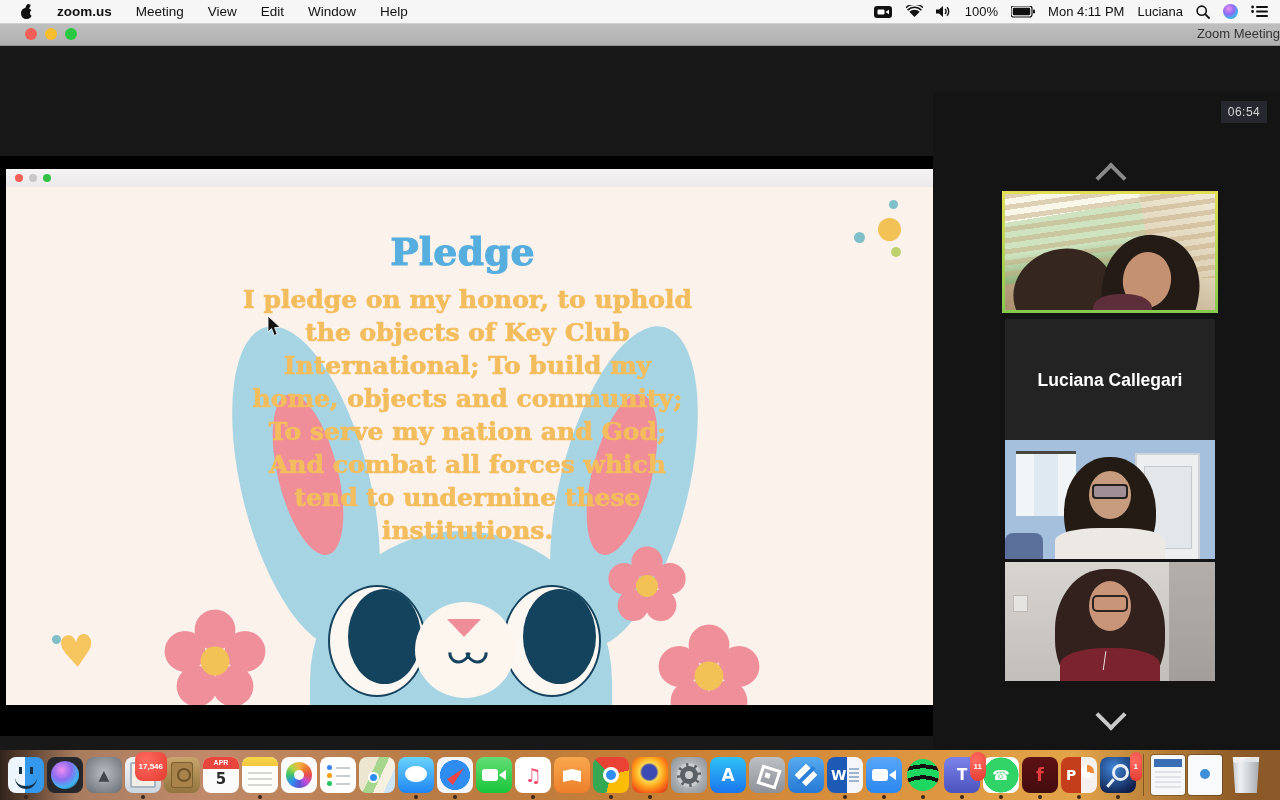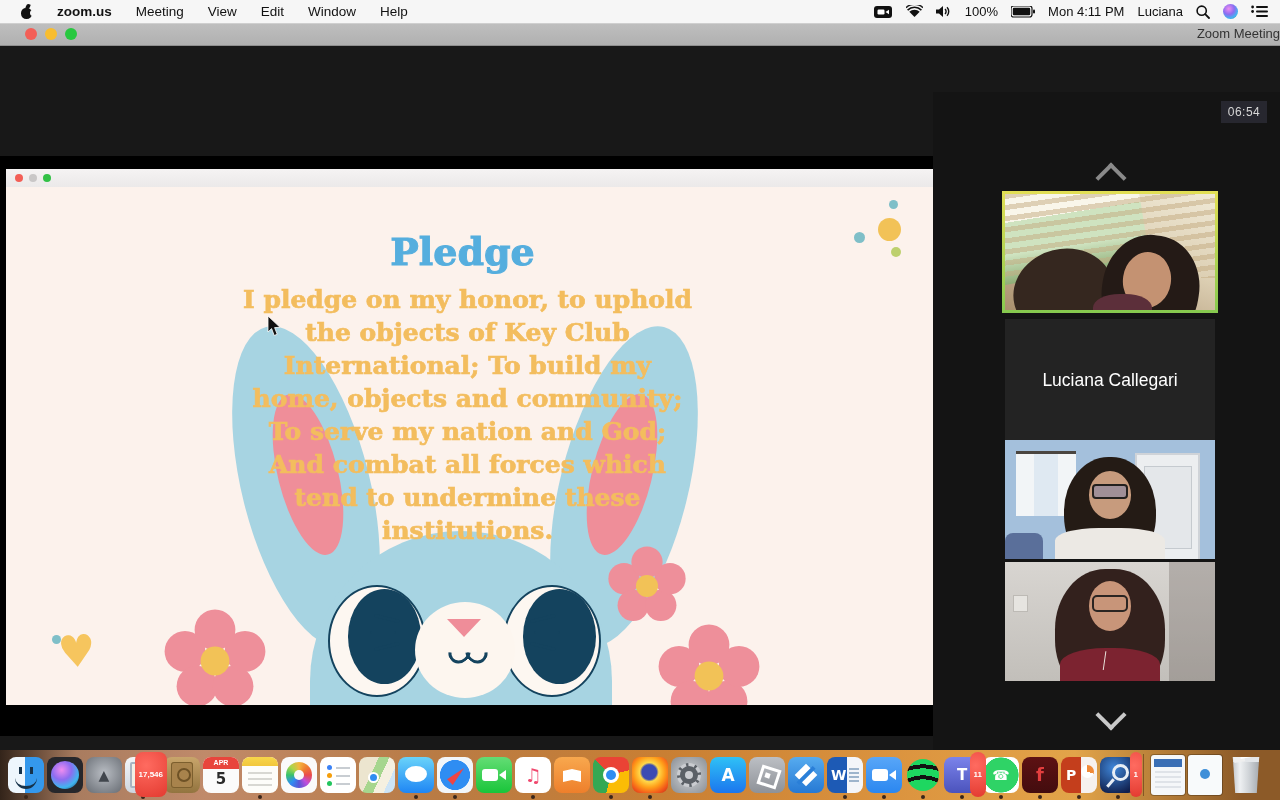--- a/index.html
+++ b/index.html
@@ -68,34 +68,34 @@
   .chev{position:absolute;width:18px;height:18px;border-top:4px solid #8a8a8a;border-right:4px solid #8a8a8a;}
   #chev-up{left:1100px;top:121px;transform:rotate(-45deg);z-index:6;}
   #chev-dn{left:1100px;top:658px;transform:rotate(135deg);border-color:#c9c9c9;z-index:6;}
   .tile{position:absolute;left:1005px;width:210px;overflow:hidden;background:#222;}
   #tile-active{left:1002px;top:145px;width:216px;height:122px;padding:0;
     background:linear-gradient(180deg,#e3df55,#86c94f);display:flex;align-items:center;justify-content:center;}
   #tile-active .vid{position:relative;width:210px;height:116px;overflow:hidden;}
   .vid{position:relative;width:100%;height:100%;}
   .vs{position:absolute;}
   #tile-name{top:273px;height:123px;background:#232323;display:flex;align-items:center;justify-content:center;
-    color:#fff;font-size:17.5px;}
+    color:#fff;font-size:17.5px;font-weight:bold;}
   #tile-v3{top:394px;height:119px;}
   #tile-v4{top:516px;height:119px;}
 
   
   #dock{position:absolute;left:0;top:750px;width:1280px;height:50px;
     background:linear-gradient(90deg,#33241a 0%,#a97c5f 6%,#c08a6a 16%,#b97b44 34%,#c97f33 52%,#dd9640 72%,#e2a449 84%,#8c5a28 97%);
     display:flex;align-items:center;gap:3px;padding:0 8px;box-sizing:border-box;z-index:60;}
   .di{position:relative;width:36px;height:36px;border-radius:8px;flex:0 0 auto;
     display:flex;align-items:center;justify-content:center;}
   .di .g{font-family:"DejaVu Sans",sans-serif;font-weight:700;line-height:1;z-index:2;}
   .di-dot{position:absolute;left:50%;bottom:-6px;width:4px;height:4px;margin-left:-2px;border-radius:50%;background:#3a261a;}
   .di-badge{position:absolute;top:-5px;right:-6px;background:radial-gradient(circle at 35% 30%,#ff6b60,#e33a30);
-    color:#fff;font-size:8px;font-weight:700;padding:18px 4px;border-radius:8px;z-index:5;white-space:nowrap;}
+    color:#fff;font-size:8px;font-weight:700;padding:10px 4px;border-radius:8px;z-index:5;white-space:nowrap;}
   .di-sub{position:absolute;top:2px;left:0;right:0;text-align:center;font-size:7px;font-weight:700;color:#fff;z-index:3;}
   .dock-sep{width:1px;height:42px;background:rgba(55,28,8,.45);margin:0 4px;flex:0 0 auto;}
   .t-win{position:relative;width:34px;height:40px;border-radius:3px;flex:0 0 auto;box-shadow:0 0 0 1px rgba(0,0,0,.25);}
 
   .v-finder::before{content:"";position:absolute;left:7px;top:20px;width:22px;height:9px;
     border-bottom:3px solid #16324a;border-radius:0 0 11px 11px;}
   .v-finder::after{content:"";position:absolute;left:11px;top:10px;width:3px;height:7px;background:#16324a;box-shadow:11px 0 #16324a;}
   .v-siri::before{content:"";position:absolute;inset:4px;border-radius:50%;
     background:radial-gradient(circle at 38% 32%,#ef8df0,#8d6cf0 38%,#3fb6f0 68%,#1b2048 100%);}
   .v-mail::before{content:"";position:absolute;inset:5px;border:2px solid #a8b4c2;background:#f2efe6;border-radius:2px;}

